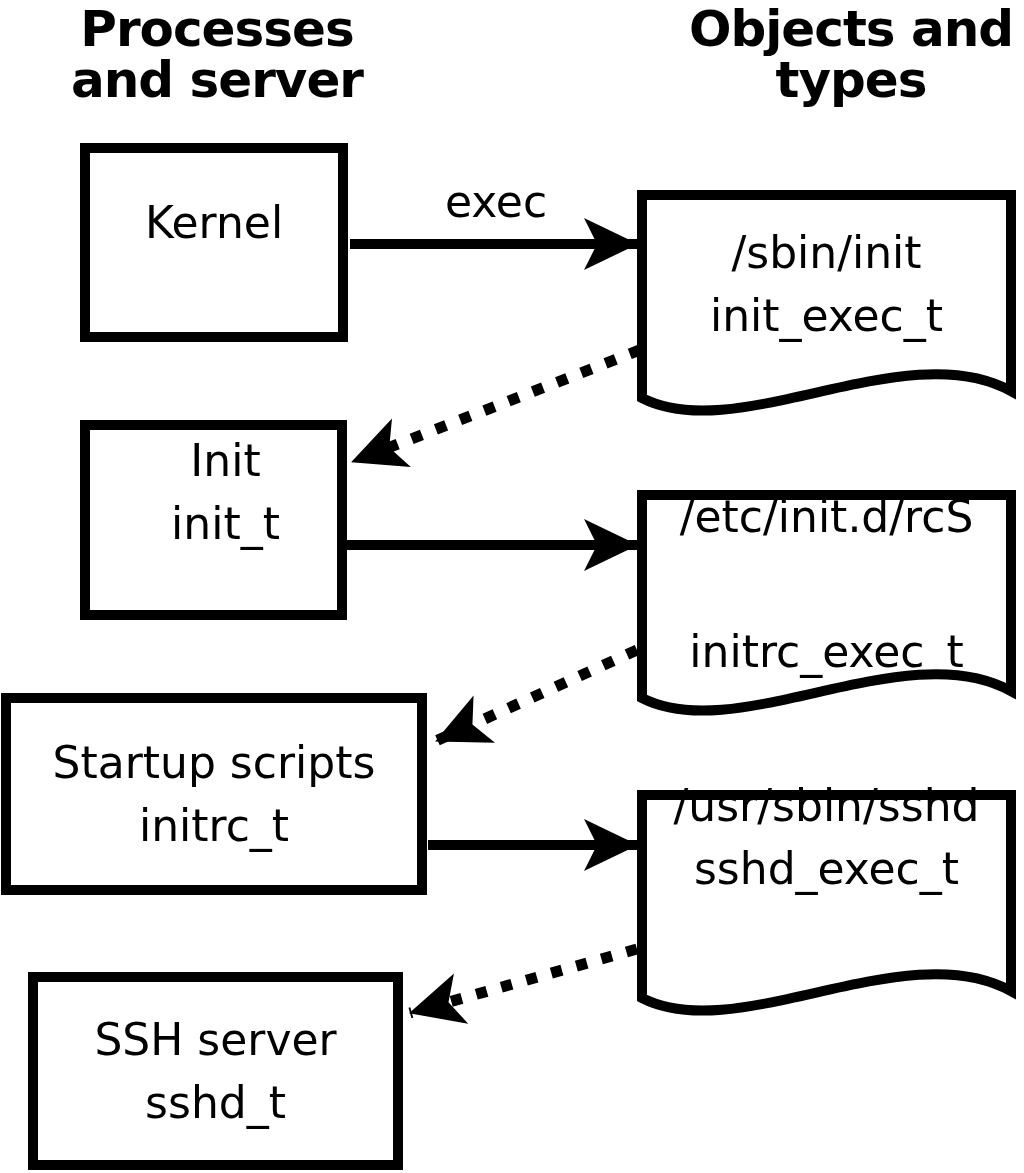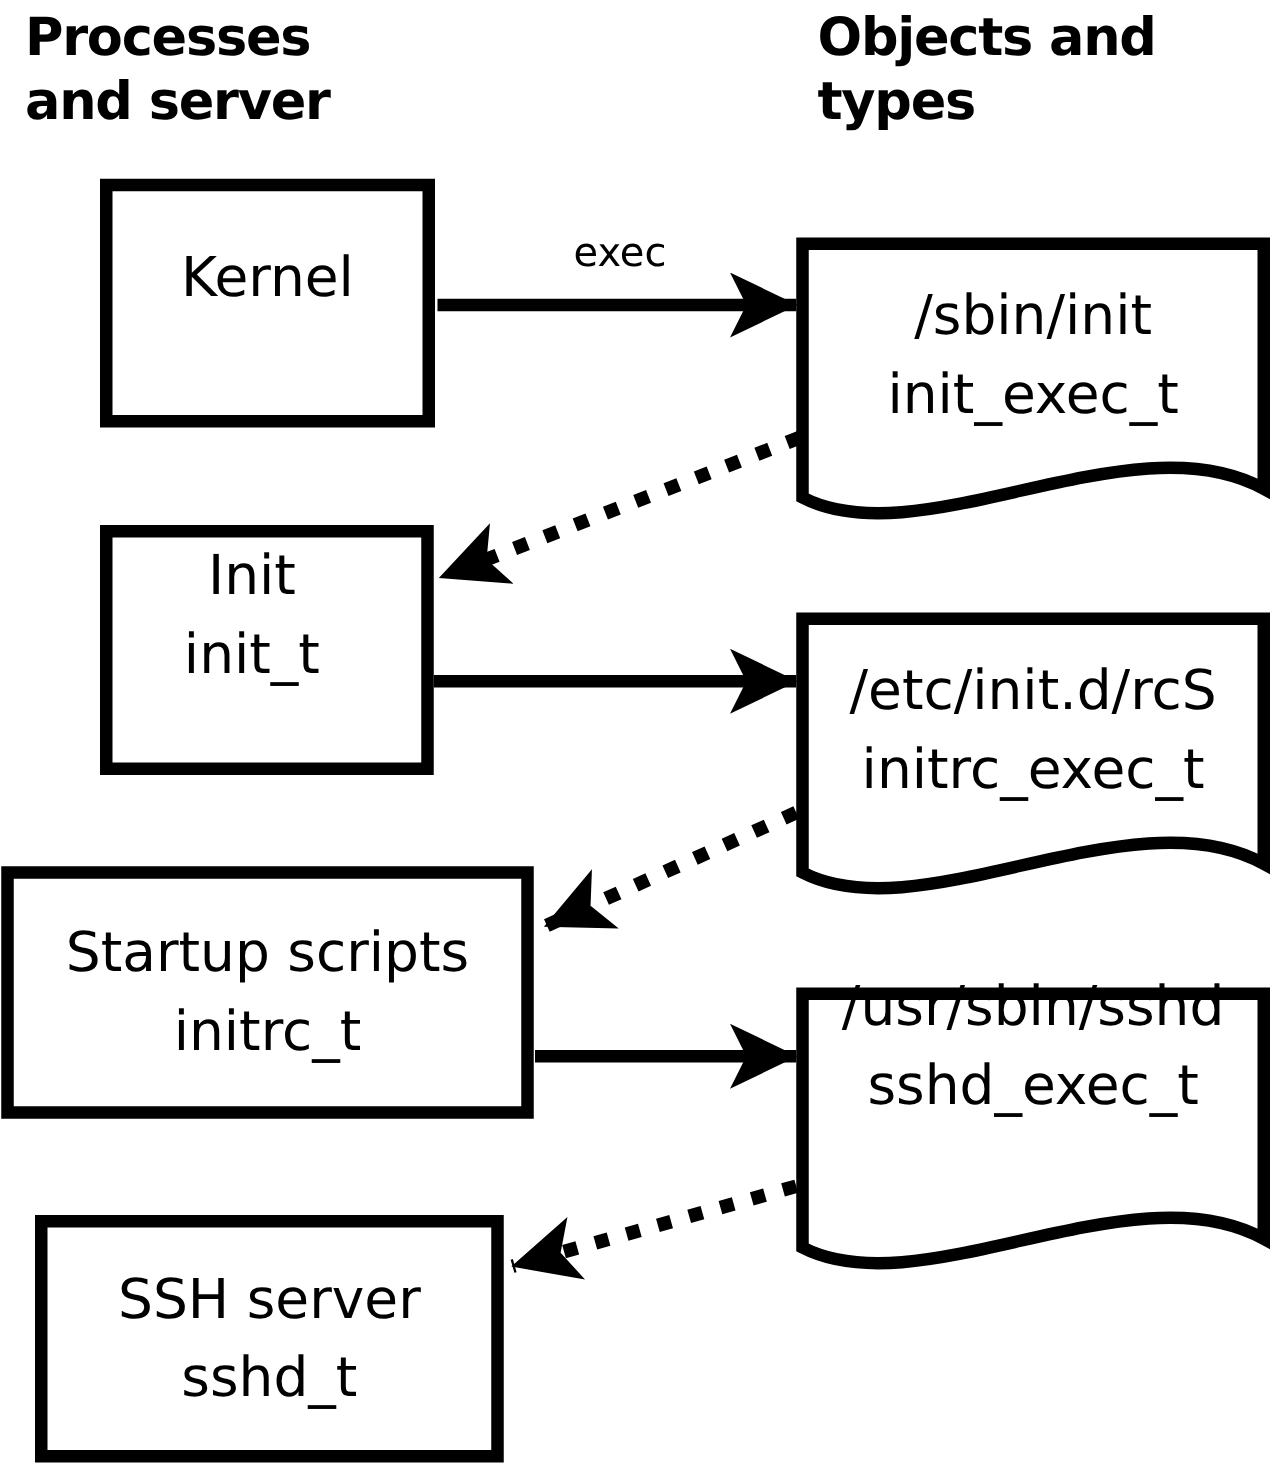--- a/index.html
+++ b/index.html
@@ -9,41 +9,42 @@
     height: 1173px;
     background: #ffffff;
     overflow: hidden;
     font-family: "DejaVu Sans", sans-serif;
     color: #000;
   }
   #shapes { position: absolute; left: 0; top: 0; width: 1024px; height: 1173px; }
 
   .heading {
     position: absolute;
+    text-align: center;
     font-weight: bold;
-    font-size: 42px;
+    font-size: 50px;
     line-height: 51px;
     letter-spacing: -1px;
     white-space: nowrap;
   }
   .node-label {
     position: absolute;
     display: flex;
     flex-direction: column;
     align-items: center;
     justify-content: center;
     text-align: center;
     font-size: 44px;
     line-height: 63px;
     white-space: nowrap;
   }
   .edge-label {
     position: absolute;
     text-align: center;
-    font-size: 32px;
+    font-size: 44px;
     line-height: 48px;
     white-space: nowrap;
   }
 </style>
 </head>
 <body>
 
 <div id="stage">
 
   <svg id="shapes" viewBox="0 0 1024 1173" xmlns="http://www.w3.org/2000/svg">
@@ -81,38 +82,38 @@
   <div class="heading" style="left:654px; top:4px; width:394px;">
     <div>Objects and</div>
     <div>types</div>
   </div>
 
   <div class="edge-label" style="left:396px; top:178px; width:200px;">exec</div>
 
   <div class="node-label" style="left:80px; top:143px; width:268px; height:158px;">
     <div>Kernel</div>
   </div>
-  <div class="node-label" style="left:68px; top:420px; width:267px; height:144px;">
+  <div class="node-label" style="left:80px; top:420px; width:267px; height:144px;padding-left:12px;">
     <div>Init</div>
     <div>init_t</div>
   </div>
   <div class="node-label" style="left:1px; top:693px; width:426px; height:202px;">
     <div>Startup scripts</div>
     <div>initrc_t</div>
   </div>
   <div class="node-label" style="left:637px; top:185px; width:379px; height:198px;">
     <div>/sbin/init</div>
     <div>init_exec_t</div>
   </div>
 
   <div class="node-label" style="left:28px; top:972px; width:375px; height:198px;">
     <div>SSH server</div>
     <div>sshd_t</div>
   </div>
-  <div class="node-label" style="left:637px; top:485px; width:379px; height:198px;">
+  <div class="node-label" style="left:637px; top:485px; width:379px; height:198px;justify-content:space-between;">
     <div>/etc/init.d/rcS</div>
     <div>initrc_exec_t</div>
   </div>
   <div class="node-label" style="left:637px; top:738px; width:379px; height:198px;">
     <div>/usr/sbin/sshd</div>
     <div>sshd_exec_t</div>
   </div>
 
 </div>
 

